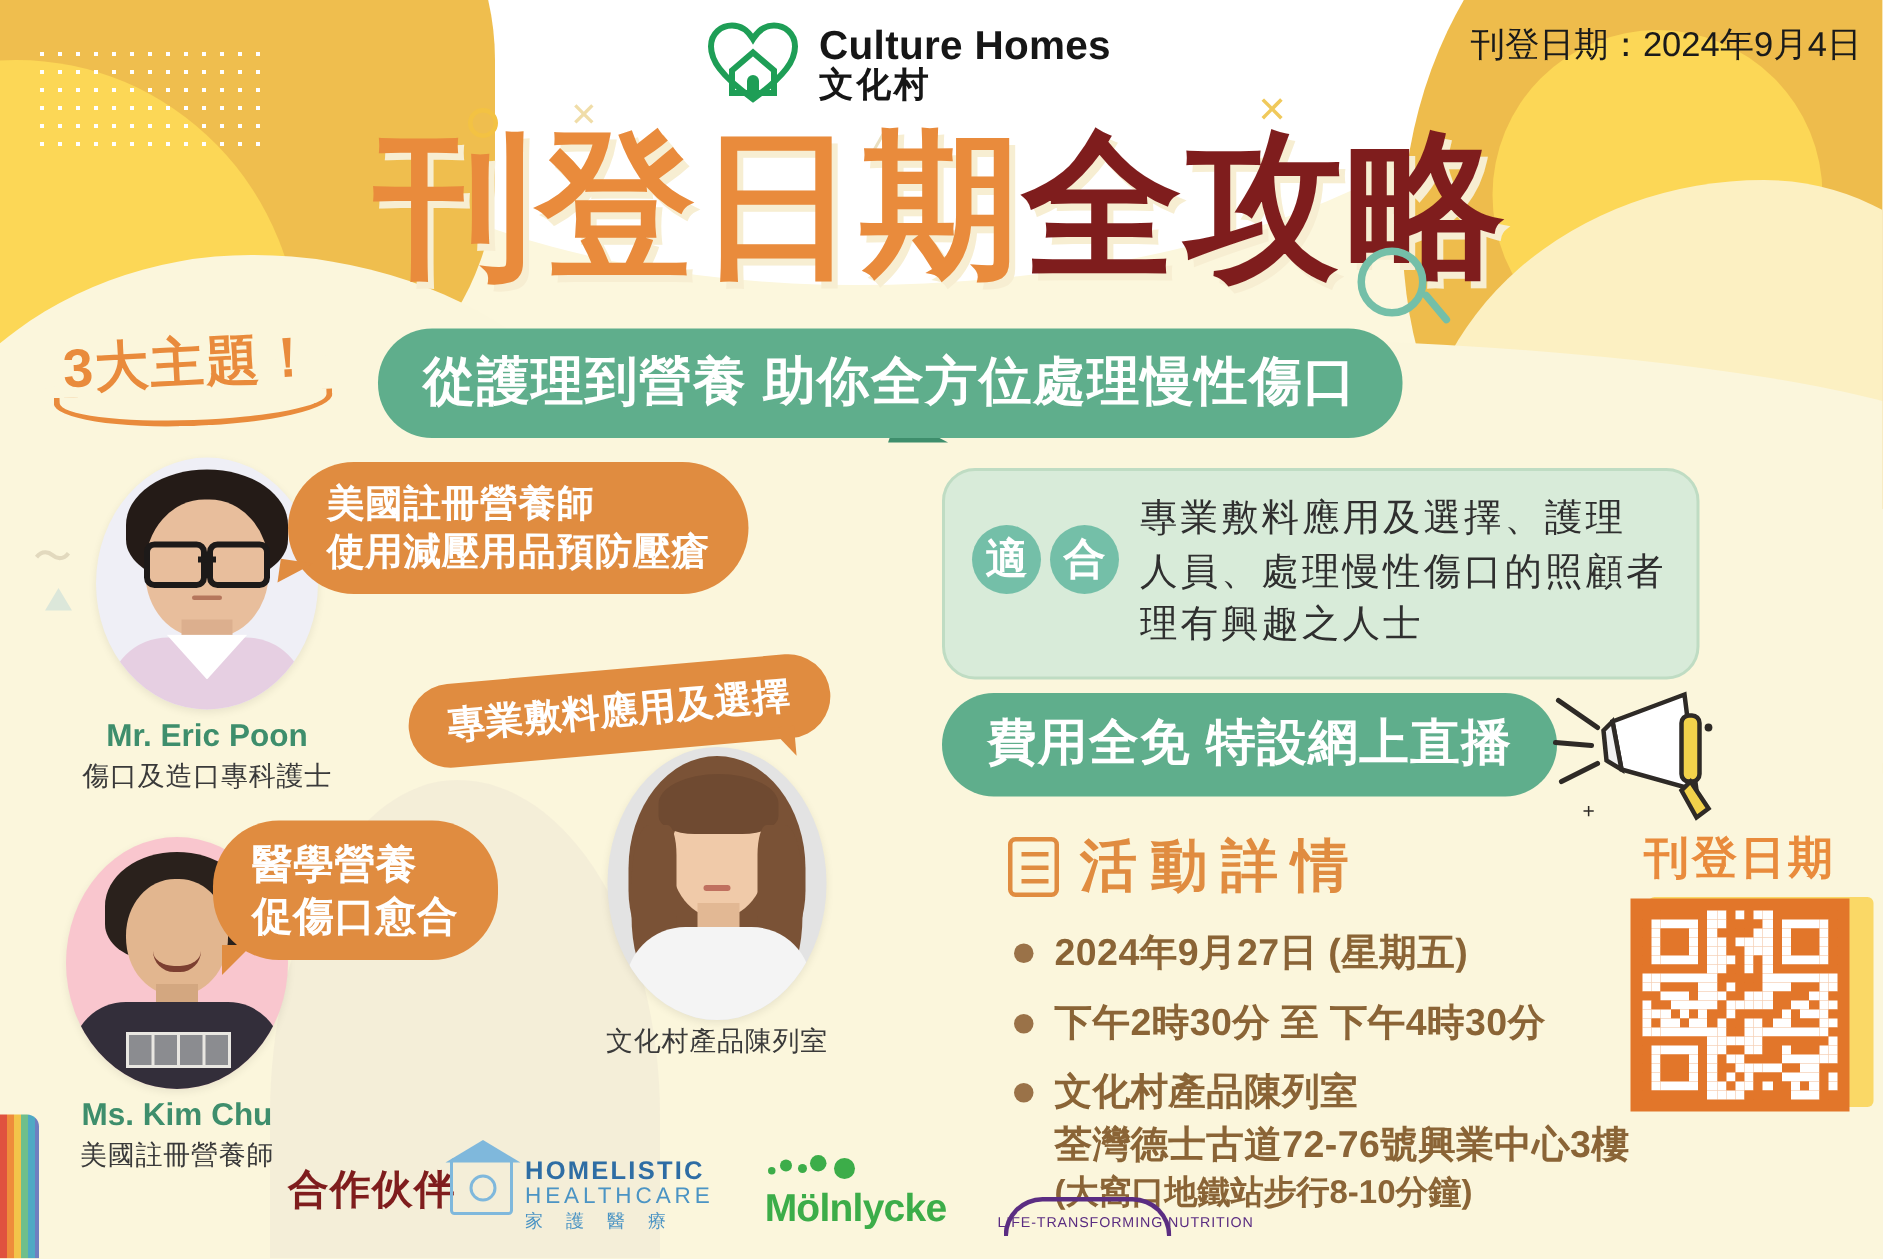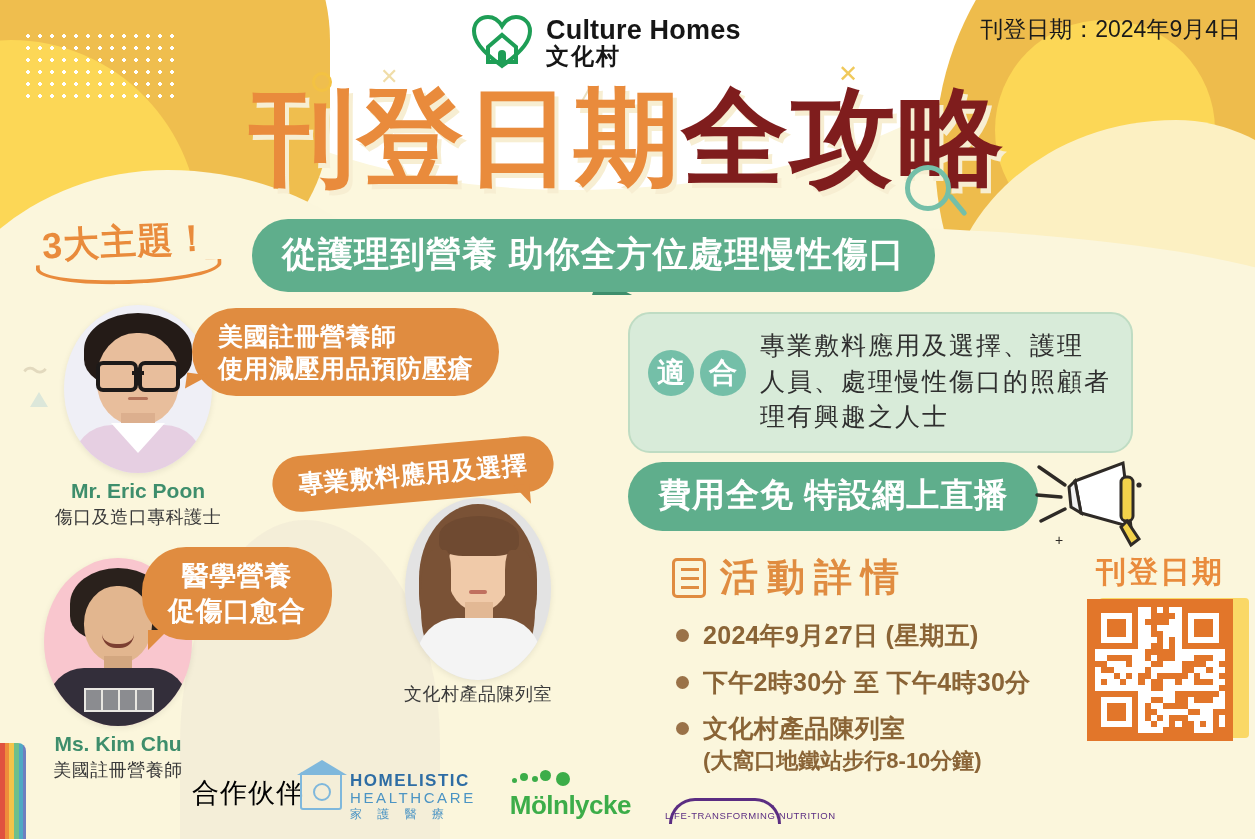--- a/index.html
+++ b/index.html
@@ -182,21 +182,21 @@
     letter-spacing:.5px;
   }
   .bubble .tip {
     position:absolute; width:0;height:0;
     border-top:16px solid #E08C40; border-right:22px solid transparent;
   }
   .b1 { left:192px; top:308px; font-size:25px; }
   .b1 .tip { left:-6px; bottom:6px; transform:rotate(8deg); }
   .b2 { left:272px; top:446px; font-size:25px; transform:rotate(-5deg); }
   .b2 .tip { right:26px; bottom:-12px; border-top-width:20px; border-right-width:16px; transform:scaleX(-1); }
-  .b3 { left:142px; top:547px; font-size:27px; text-align:center; }
+  .b3 { left:142px; top:547px; font-size:27px; }
   .b3 .tip { left:6px; bottom:-10px; border-top-width:20px; border-right-width:20px; }
 
   
   .suit-box {
     position:absolute; left:628px; top:312px; width:505px; z-index:6;
     background:#D8EBD9; border:2px solid #BFDCC3; border-radius:22px;
     padding:14px 18px 16px; display:flex; gap:14px; align-items:flex-start;
   }
   .suit-badges { display:flex; gap:6px; padding-top:22px; }
   .sbadge {
@@ -235,21 +235,21 @@
   .qr-shadow { position:absolute; left:12px; top:46px; width:150px; height:140px; background:#FAD866; border-radius:4px; }
   .qr-box {
     position:relative; margin-top:6px; width:146px; height:142px; background:#E2762A; padding:8px;
   }
   .qr-grid { width:100%; height:100%; display:grid; grid-template-columns:repeat(21,1fr); grid-template-rows:repeat(21,1fr); }
   .qr-grid span { background:#FFFFFF; }
 
   
   .partners-label {
     position:absolute; left:192px; bottom:28px; z-index:6;
-    font-size:27px; font-weight:normal; color:#000000; letter-spacing:1px;
+    font-size:27px; font-weight:bold; color:#7f1d1d; letter-spacing:1px;
   }
   .logos { position:absolute; left:300px; bottom:18px; z-index:6; display:flex; align-items:flex-end; gap:34px; }
   .logo-homelistic { display:flex; align-items:flex-start; gap:8px; }
   .lh-house { width:42px;height:38px;border:2.5px solid #7FB8DC; position:relative; border-radius:3px; }
   .lh-house:before{content:"";position:absolute;left:-5px;top:-14px;width:0;height:0;border-left:25px solid transparent;border-right:25px solid transparent;border-bottom:15px solid #7FB8DC;}
   .lh-swirl{position:absolute;left:11px;top:9px;width:18px;height:18px;border:2.5px solid #7FB8DC;border-radius:50%;}
   .lh-txt1{font-size:17px;font-weight:bold;color:#2E6DA4;letter-spacing:1.5px;line-height:1.05;}
   .lh-txt2{font-size:15px;color:#4B94C4;letter-spacing:2.6px;line-height:1.1;}
   .lh-txt3{font-size:12px;color:#4B94C4;letter-spacing:6px;line-height:1.2;}
   .logo-moln { text-align:center; }
@@ -425,20 +425,21 @@
       <div class="dl-text">2024年9月27日 (星期五)</div>
     </div>
     <div class="dl-item">
       <div class="dl-dot"></div>
       <div class="dl-text">下午2時30分 至 下午4時30分</div>
     </div>
     <div class="dl-item">
       <div class="dl-dot"></div>
       <div>
         <div class="dl-text">文化村產品陳列室</div>
+        <div class="dl-text">荃灣德士古道72-76號興業中心3樓</div>
         <div class="dl-sub">(大窩口地鐵站步行8-10分鐘)</div>
       </div>
     </div>
   </div>
 
   <div class="qr-wrap">
     <div class="qr-title">刊登日期</div>
     <div class="qr-shadow"></div>
     <div class="qr-box">
       <div class="qr-grid" id="qrgrid">

